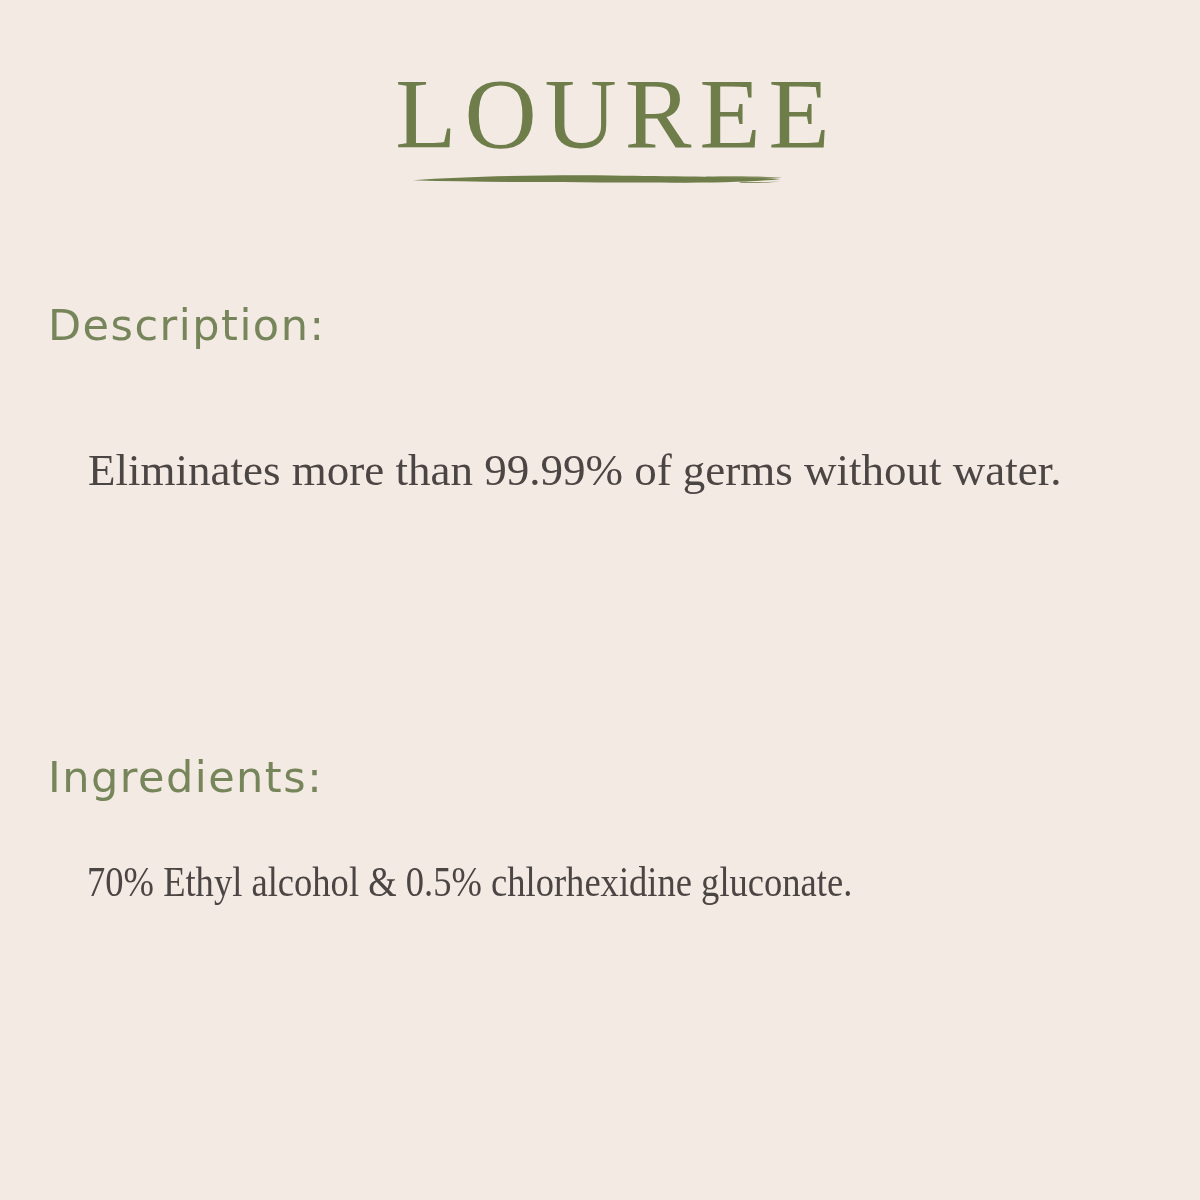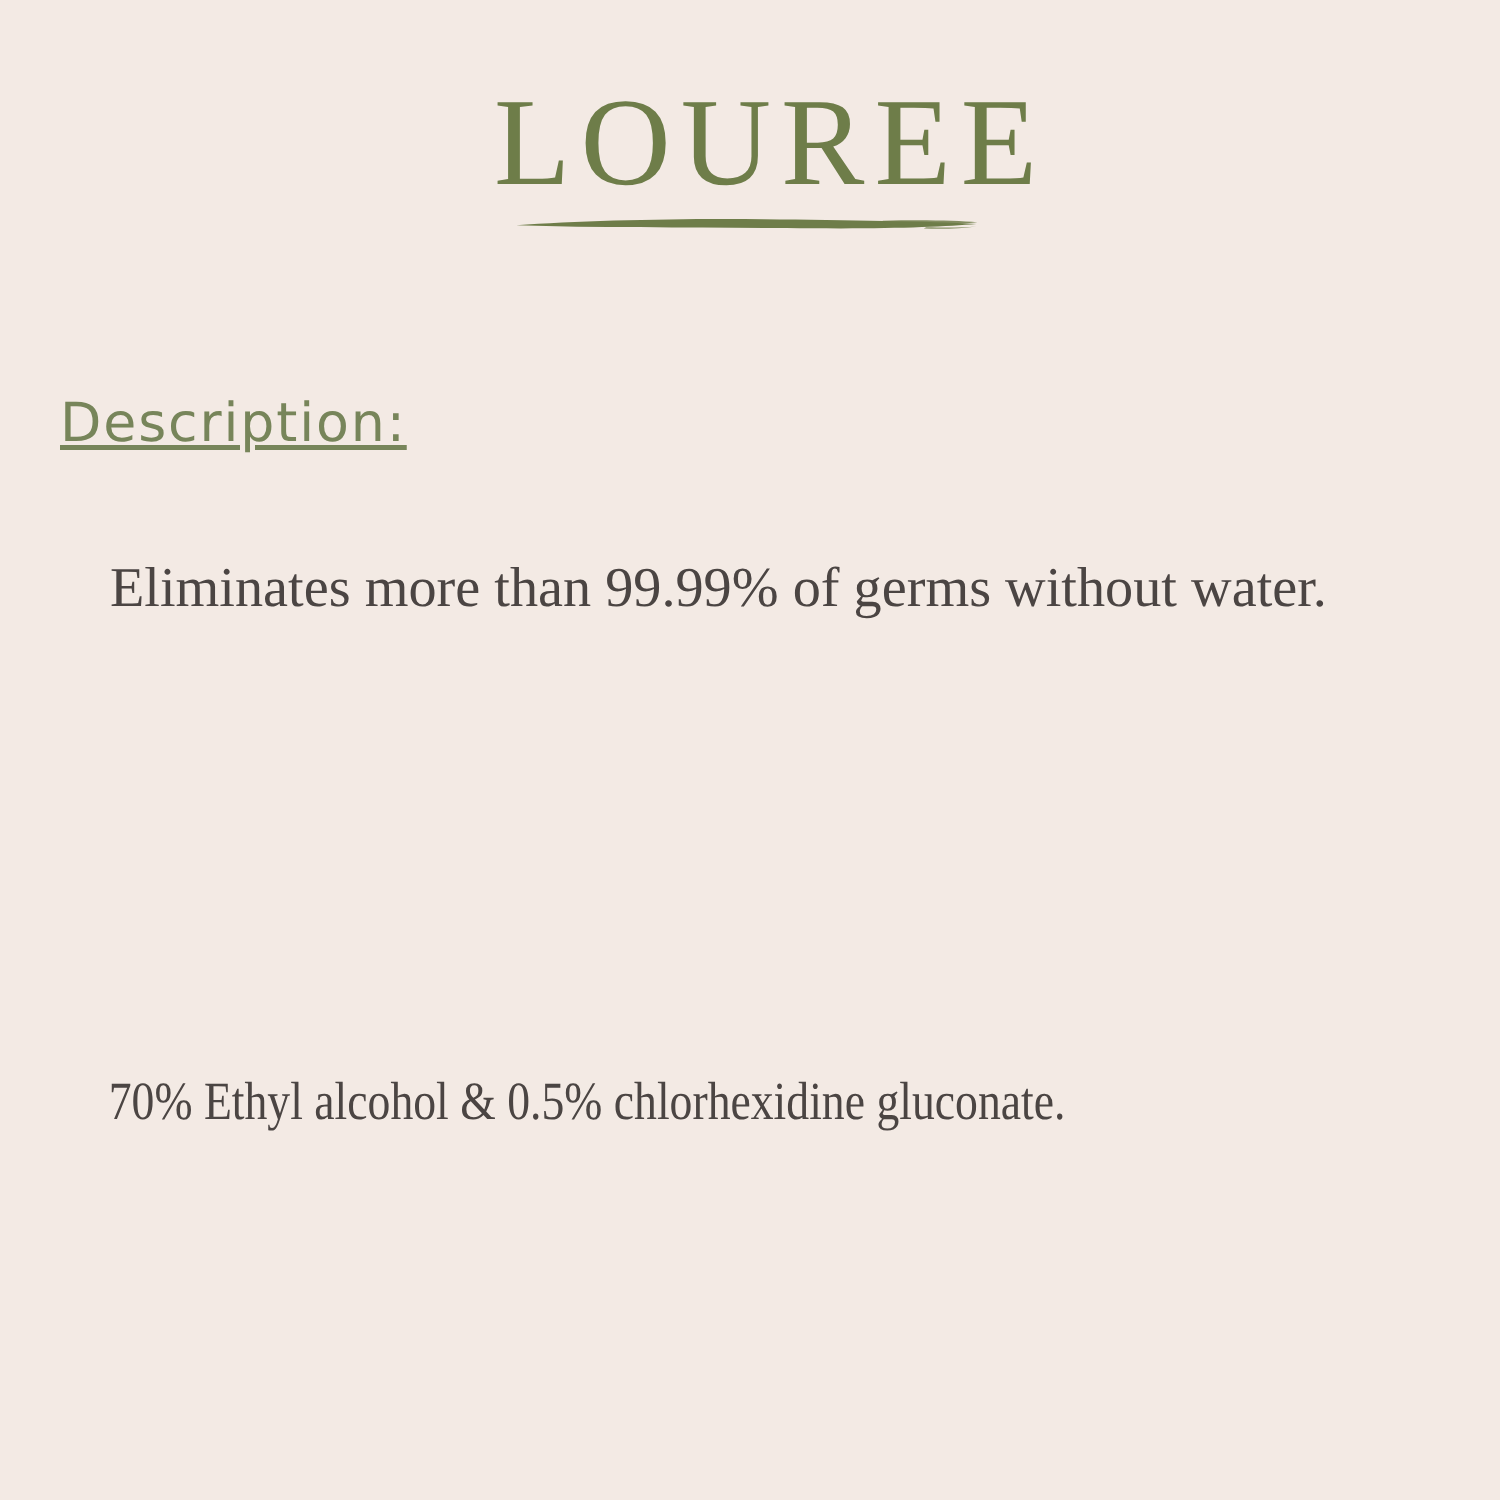--- a/index.html
+++ b/index.html
@@ -52,21 +52,21 @@
     position: absolute;
     left: 48px;
     font-family: "DejaVu Sans", "Liberation Sans", sans-serif;
     font-weight: 400;
     font-size: 43px;
     line-height: 1;
     letter-spacing: 1.5px;
     color: var(--heading-green);
     white-space: nowrap;
   }
-  .heading-description{ top: 318px; text-decoration: underline; }
+  .heading-description{ top: 304px; }
   .heading-ingredients{ top: 756px; }
   .section-body{
     position: absolute;
     font-family: "Liberation Serif", serif;
     color: var(--body-text);
     line-height: 1;
     white-space: nowrap;
   }
   .body-description{
     left: 88px;
@@ -95,16 +95,17 @@
                C 345 8.4, 300 10.2, 238 9.6 C 168 9.0, 78 9.6, 2 7.2 Z"></path>
       <path d="M295 3.6 C 328 2.8, 354 3.4, 371 4.8 C 355 6.6, 328 7.0, 298 6.2 Z" opacity="0.85"></path>
       <path d="M330 8.8 C 348 9.2, 360 9.0, 370 8.2 C 358 10.0, 342 10.4, 328 9.8 Z" opacity="0.8"></path>
     </svg>
   </div>
 
   <div class="section-heading heading-description">Description:</div>
 
   <div class="section-body body-description">Eliminates more than 99.99% of germs without water.</div>
 
+  <div class="section-heading heading-ingredients">Ingredients:</div>
 
   <div class="section-body body-ingredients">70% Ethyl alcohol &amp; 0.5% chlorhexidine gluconate.</div>
 
 </div>
 
 </body></html>

